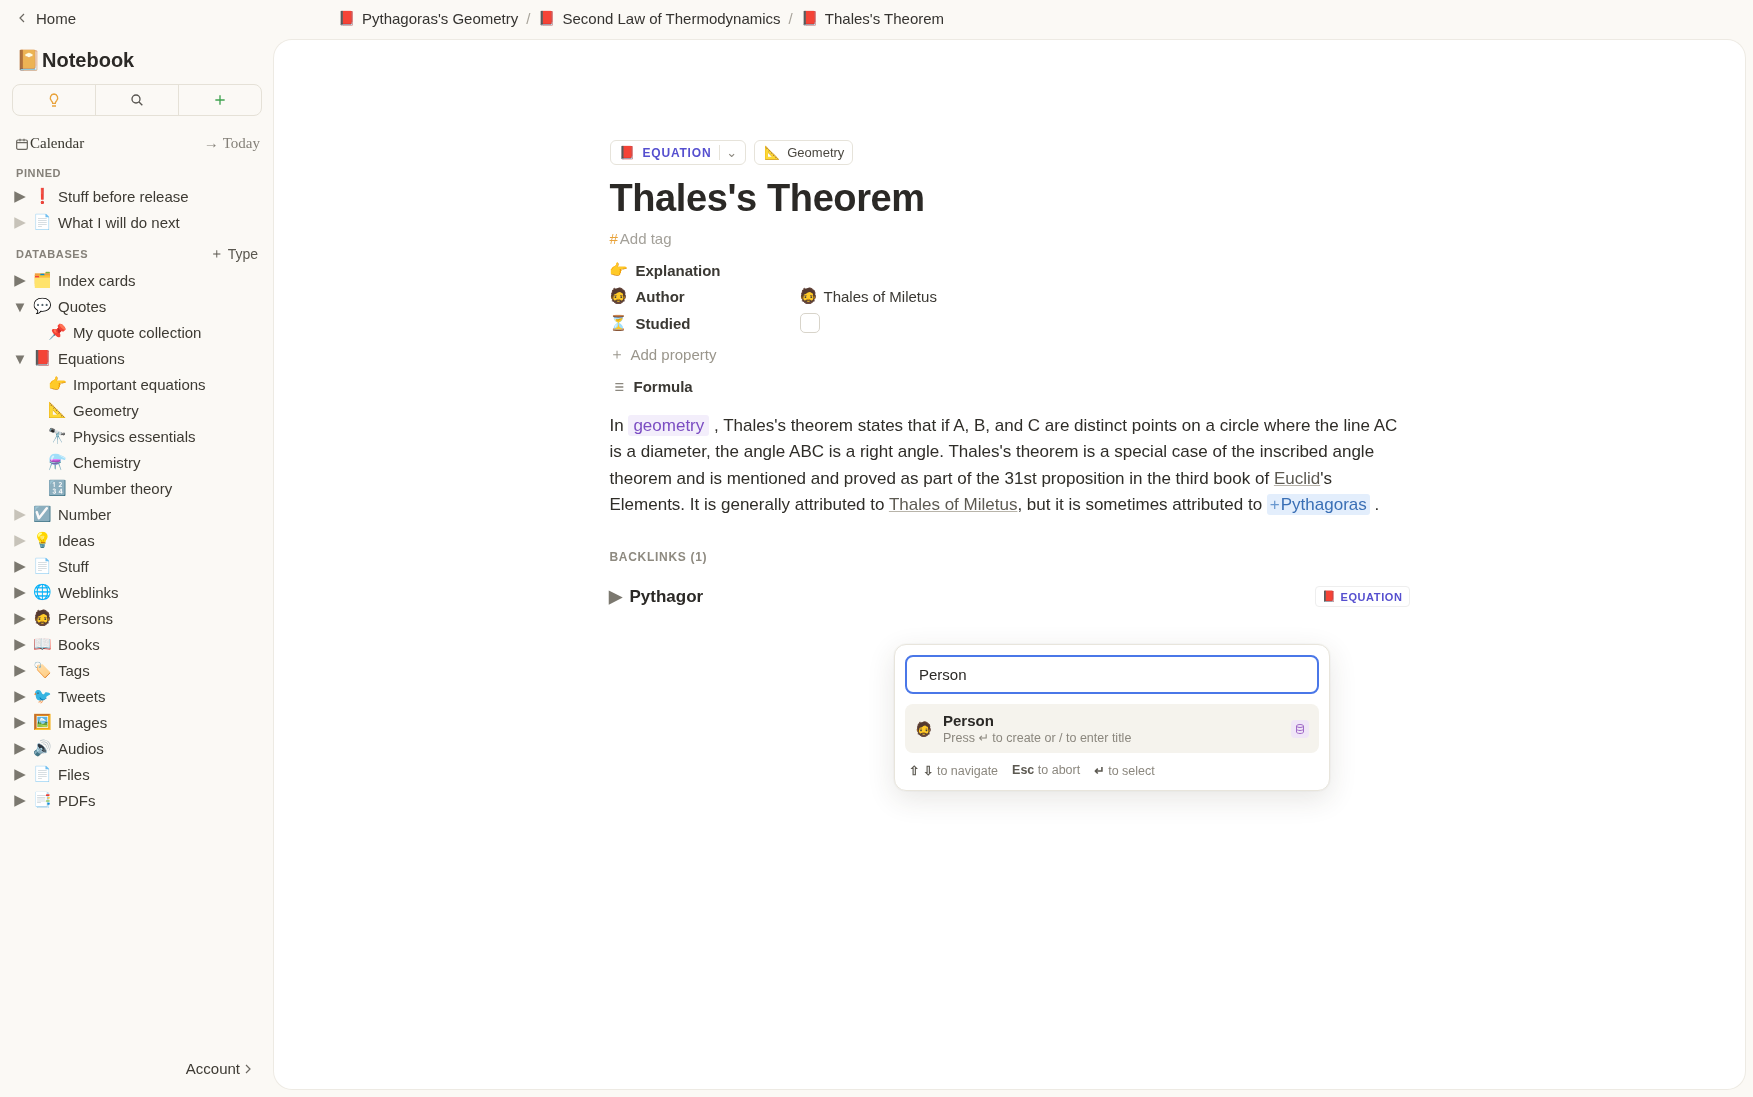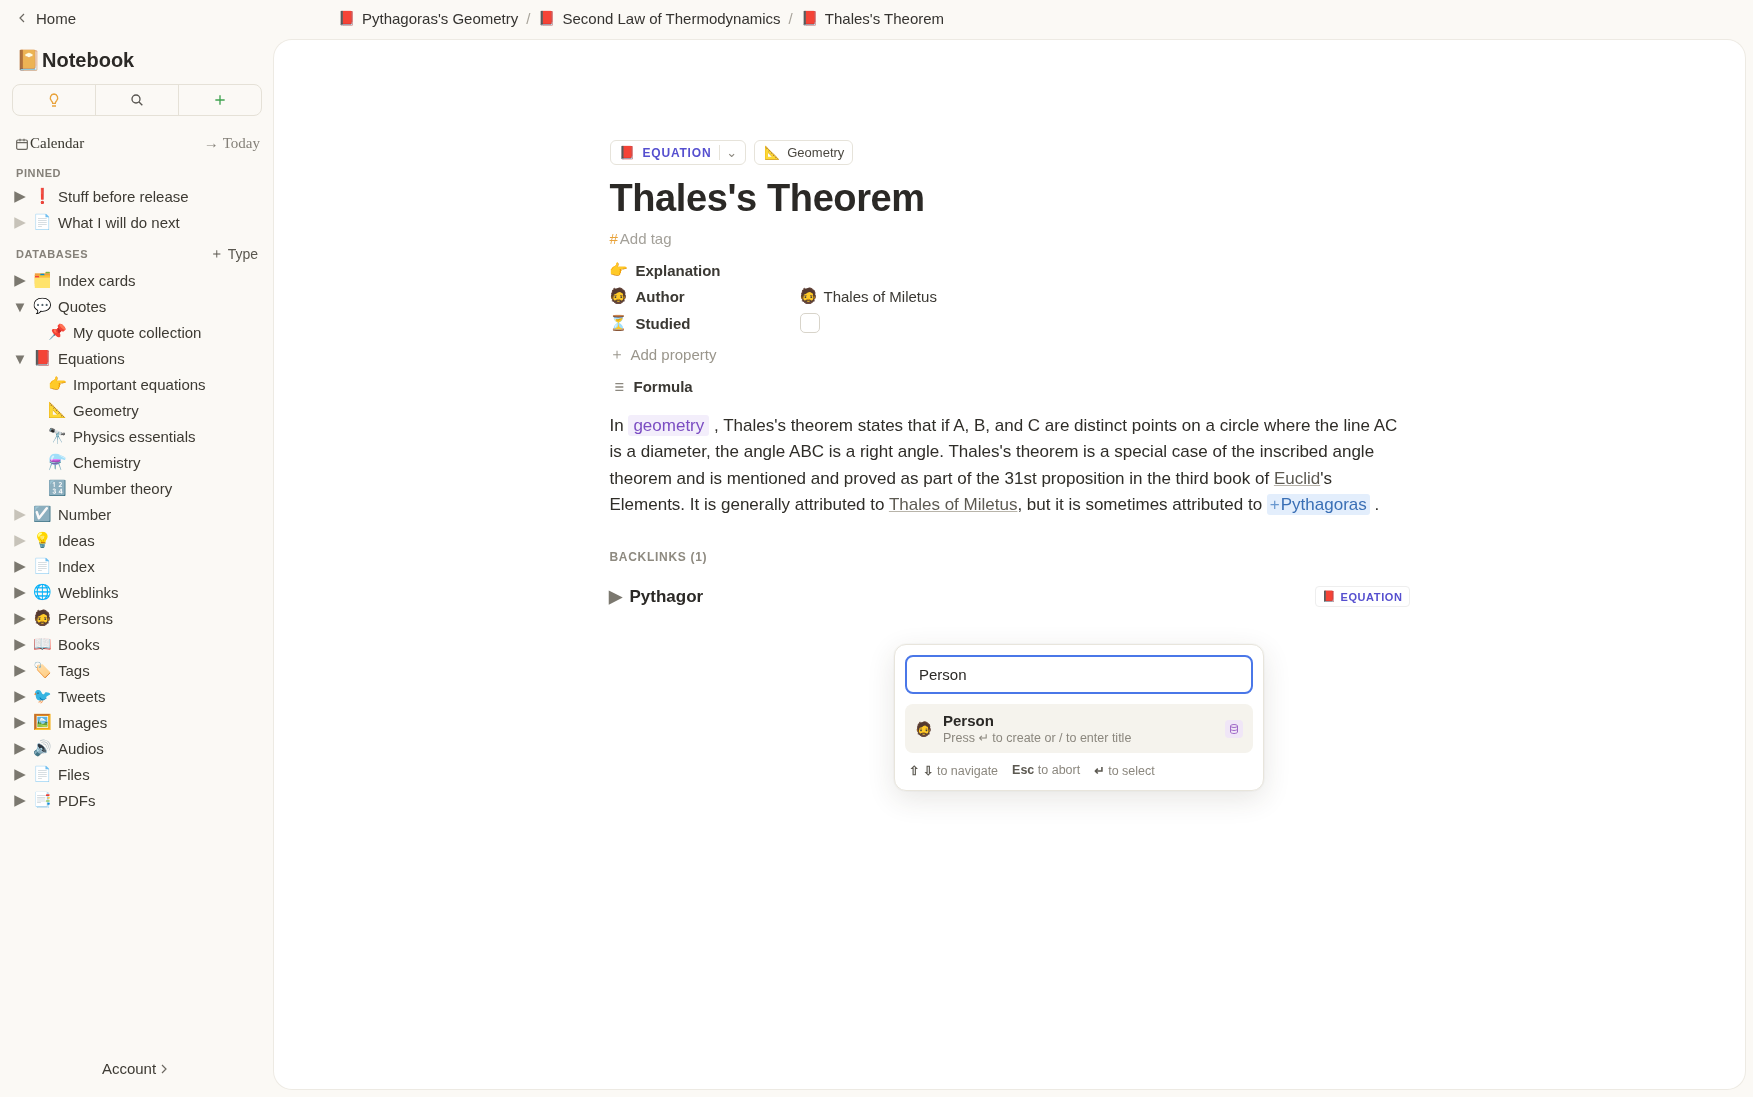--- a/index.html
+++ b/index.html
@@ -48,21 +48,21 @@
 .tri-bulb { color: #e8a33c; }
 .tri-plus { color: #3fa24f; }
 .sb-row { display: flex; align-items: center; padding: 5px 4px; color: #39372f; font-size: 15px; font-family: Liberation Serif, serif; }
 .today-link { margin-left: auto; color: #858179; display: flex; align-items: center; gap: 4px; cursor: pointer; }
 .sb-head { font-size: 11px; letter-spacing: .6px; font-weight: 700; color: #858179; padding: 10px 6px 4px 6px; text-transform: uppercase; display: flex; align-items: center; }
 .sb-head .type-btn { margin-left: auto; text-transform: none; letter-spacing: 0; font-weight: 500; font-size: 14px; color: #5a574f; display: flex; align-items: center; gap: 4px; cursor: pointer; }
 .tree-item { display: flex; align-items: center; gap: 7px; padding: 4px 4px; border-radius: 6px; cursor: pointer; font-size: 15px; color: #3d3a33; }
 .tw { width: 12px; display: inline-flex; justify-content: center; color: #7b786f; flex: none; }
 .ind2 { padding-left: 38px; }
 .emj { display: inline-block; width: 18px; text-align: center; flex: none; }
-.sb-footer { margin-top: auto; display: flex; align-items: center; justify-content: center; padding: 10px 8px; font-size: 15px; color: #3d3a33; }
+.sb-footer { margin-top: auto; display: flex; align-items: center; justify-content: flex-end; padding: 10px 8px; font-size: 15px; color: #3d3a33; }
 .main {
   flex: 1;
   background: #ffffff;
   border-radius: 18px;
   margin: 4px 8px 8px 0;
   box-shadow: 0 0 0 1px #edeae3;
   overflow: hidden;
   position: relative;
 }
 .page {
@@ -91,21 +91,21 @@
 .ln { color: #5d5a52; text-decoration: underline; text-decoration-color: #b8b4aa; cursor: pointer; }
 .mention { background: #e3eefc; color: #3a6fb5; padding: 1px 3px; border-radius: 3px; margin-top: 48px; }
 .mention .plus { color: #6897cf; margin-right: 1px; }
 .backlinks-head { font-size: 12px; font-weight: 700; letter-spacing: .7px; color: #8e8a80; margin-top: 32px; }
 .bl-item { display: flex; align-items: center; gap: 8px; font-size: 17px; font-weight: 700; margin-top: 22px; }
 .bl-tag { margin-left: auto; font-size: 11px; letter-spacing: .6px; font-weight: 600; color: #554fcf; background: #fff; border: 1px solid #eee; border-radius: 4px; padding: 3px 6px; display: flex; align-items: center; gap: 4px; }
 
 .popup {
   position: absolute;
   left: 620px; top: 604px;
-  width: 370px;
+  width: 436px;
   background: #fff;
   border: 1px solid #e8e5dc;
   border-radius: 12px;
   box-shadow: 0 8px 28px rgba(60,50,30,.12), 0 0 0 1px rgba(0,0,0,.02);
   padding: 10px;
 }
 .popup input {
   width: 100%;
   border: 2px solid #4a77e8;
   border-radius: 8px;
@@ -299,21 +299,21 @@
           <span>Number</span>
         </div>
         <div class="tree-item">
           <span class="tw" style="color:#c7c3b9">▶</span>
           <span class="emj">💡</span>
           <span>Ideas</span>
         </div>
         <div class="tree-item">
           <span class="tw" style="color:#7b786f">▶</span>
           <span class="emj">📄</span>
-          <span>Index</span>
+          <span>Stuff</span>
         </div>
         <div class="tree-item">
           <span class="tw" style="color:#7b786f">▶</span>
           <span class="emj">🌐</span>
           <span>Weblinks</span>
         </div>
         <div class="tree-item">
           <span class="tw" style="color:#7b786f">▶</span>
           <span class="emj">🧔</span>
           <span>Persons</span>

